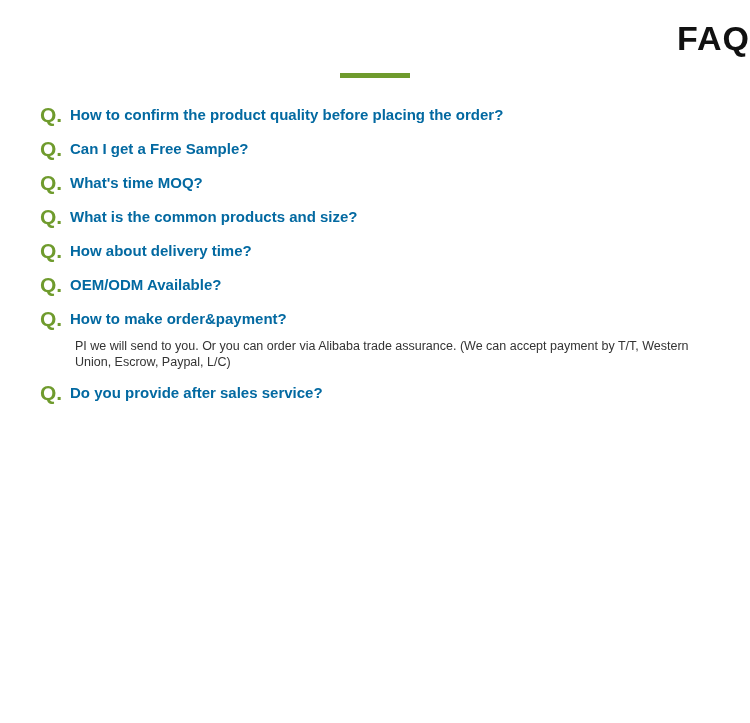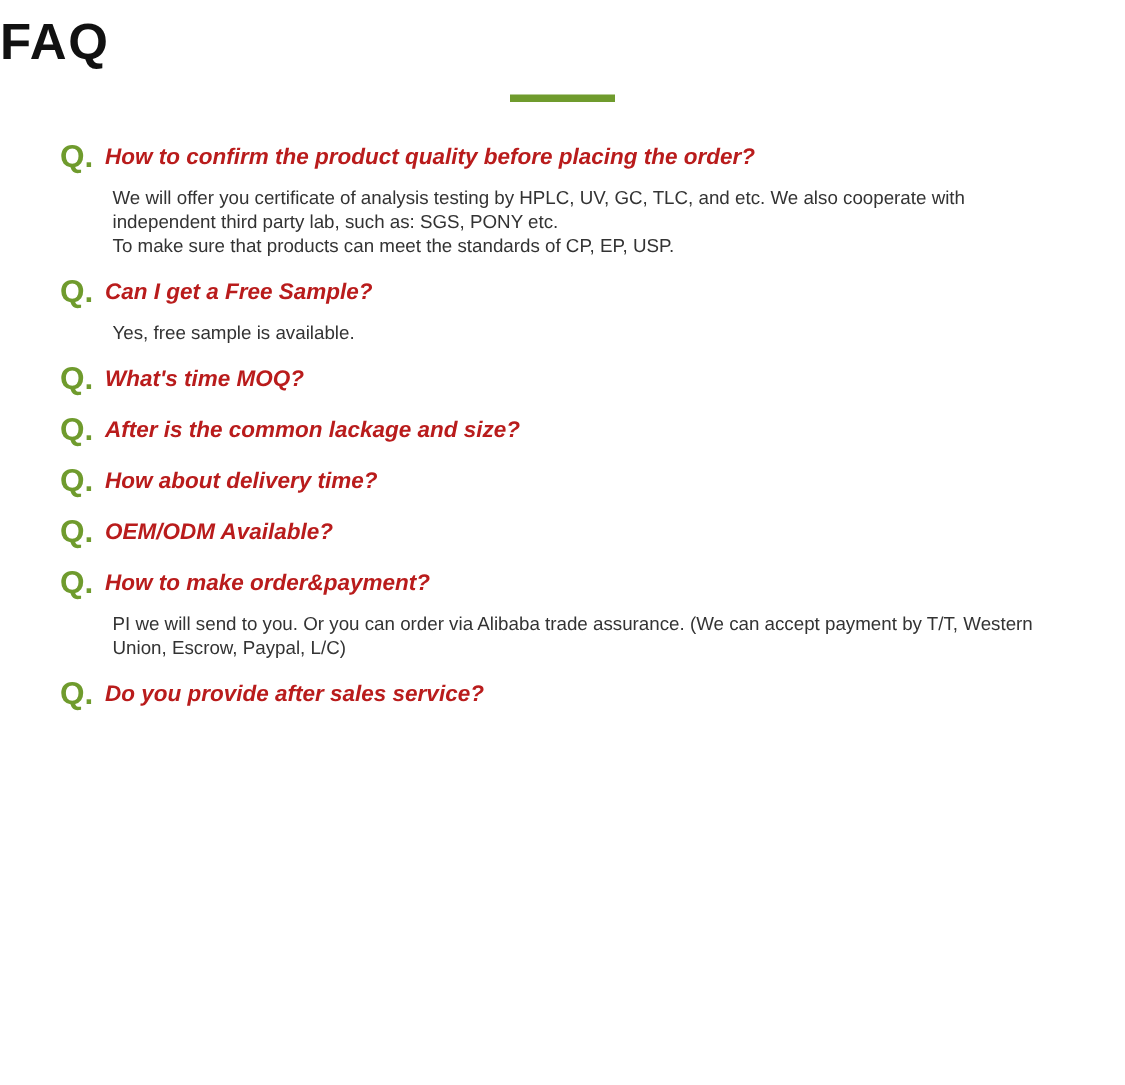--- a/index.html
+++ b/index.html
@@ -14,22 +14,22 @@
     color: #1a1a1a;
     overflow: hidden;
   }
   .page {
     width: 750px;
     height: 723px;
     position: relative;
     box-sizing: border-box;
   }
   .title-block {
-    text-align: left;
-    padding-top: 10px;
+    text-align: right;
+    padding-top: 20px;
   }
   .faq-title {
     font-size: 34px;
     font-weight: bold;
     letter-spacing: 1px;
     color: #111111;
     line-height: 1.1;
   }
   .title-rule {
     width: 70px;
@@ -53,23 +53,22 @@
     font-weight: bold;
     font-size: 21px;
     line-height: 22px;
     width: 30px;
     flex: 0 0 30px;
   }
   .q-text {
     font-size: 15px;
     font-weight: bold;
     line-height: 22px;
-    color: #b91c1c;
+    color: #0369a1;
     flex: 1 1 auto;
-    font-style: italic;
   }
   .a-text {
     margin: 8px 0 0 35px;
     font-size: 12.5px;
     line-height: 16px;
     color: #333333;
     white-space: pre-line;
   }
 </style>
 </head>
@@ -82,43 +81,40 @@
     <div class="title-rule"></div>
   </div>
 
   <div class="faq-list">
 
     <div class="faq-item">
       <div class="q-row">
         <span class="q-mark">Q.</span>
         <span class="q-text">How to confirm the product quality before placing the order?</span>
       </div>
-      <div class="a-text">We will offer you certificate of analysis testing by HPLC, UV, GC, TLC, and etc. We also cooperate with independent third party lab, such as: SGS, PONY etc.
-To make sure that products can meet the standards of CP, EP, USP.</div>
     </div>
 
     <div class="faq-item">
       <div class="q-row">
         <span class="q-mark">Q.</span>
         <span class="q-text">Can I get a Free Sample?</span>
       </div>
-      <div class="a-text">Yes, free sample is available.</div>
     </div>
 
     <div class="faq-item">
       <div class="q-row">
         <span class="q-mark">Q.</span>
         <span class="q-text">What's time MOQ?</span>
       </div>
     </div>
 
     <div class="faq-item">
       <div class="q-row">
         <span class="q-mark">Q.</span>
-        <span class="q-text">After is the common lackage and size?</span>
+        <span class="q-text">What is the common products and size?</span>
       </div>
     </div>
 
     <div class="faq-item">
       <div class="q-row">
         <span class="q-mark">Q.</span>
         <span class="q-text">How about delivery time?</span>
       </div>
     </div>
 

